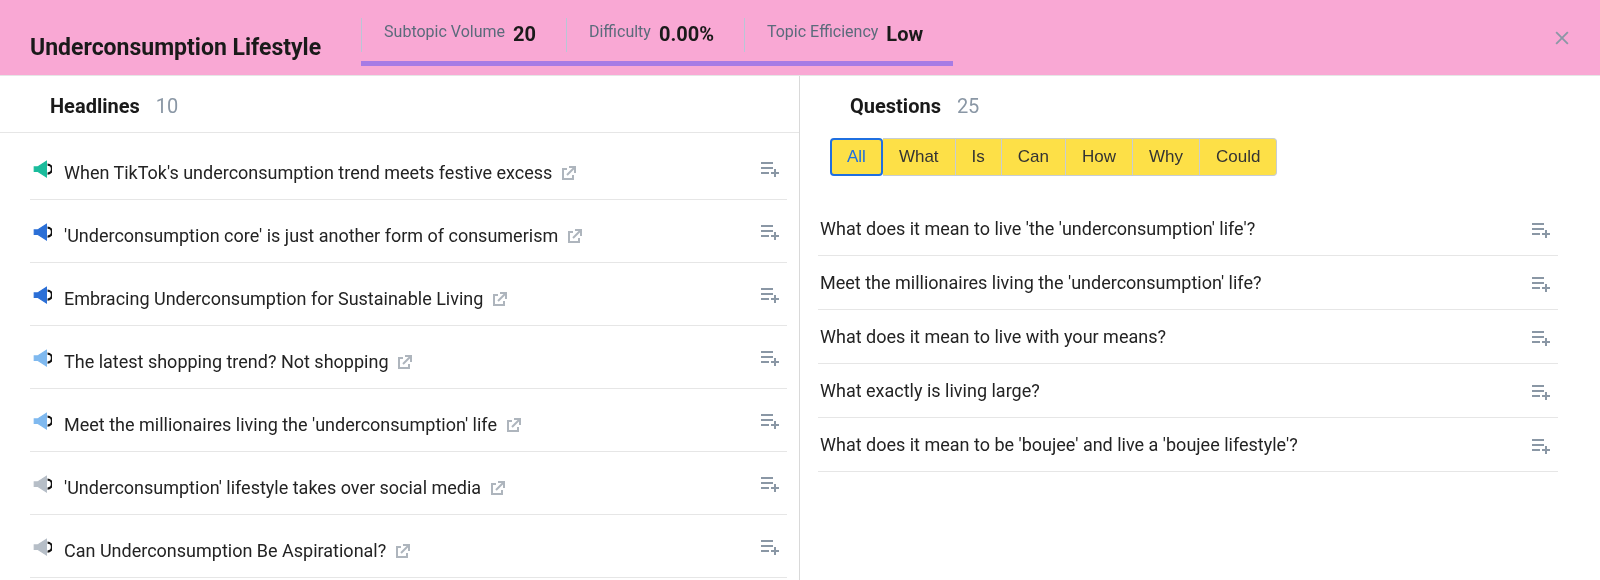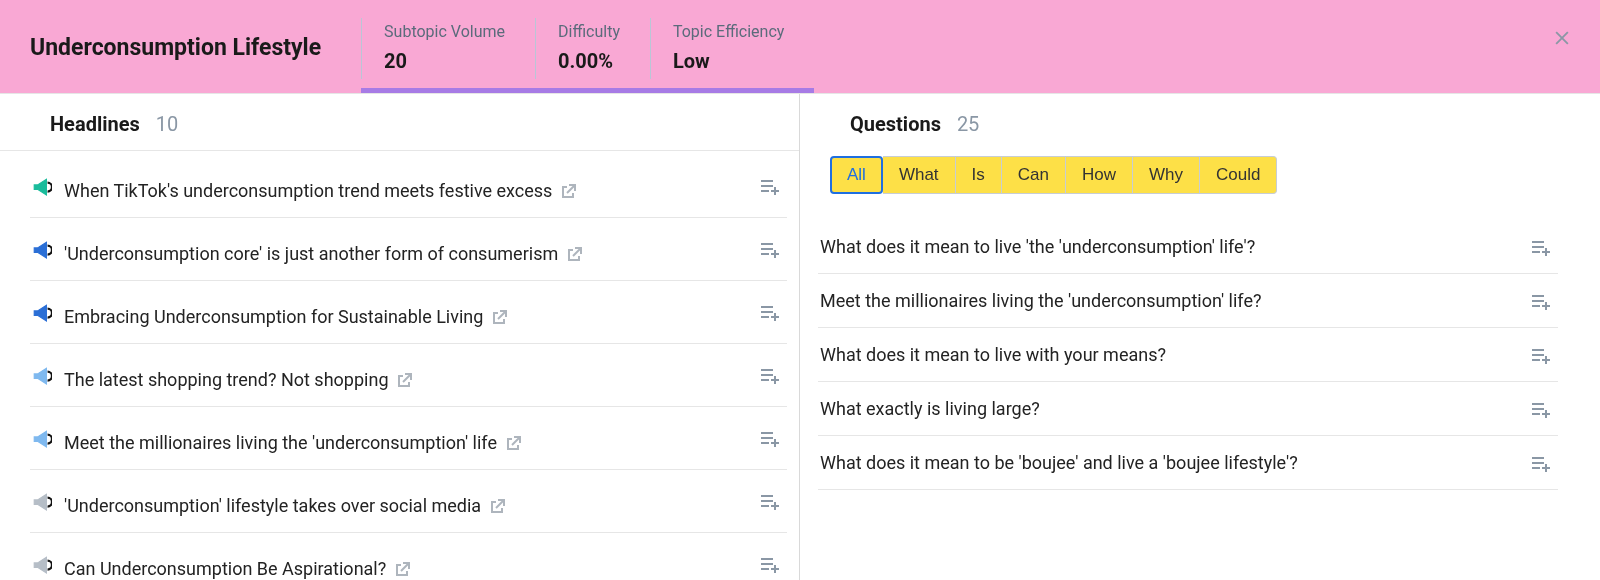--- a/index.html
+++ b/index.html
@@ -32,21 +32,21 @@
     color: #1a1a1a;
     padding-top: 16px;
     padding-right: 40px;
   }
   .metrics {
     display: flex;
     position: relative;
   }
   .metric {
     display: flex;
-    flex-direction: column;
+    flex-direction: row;
     border-left: 1px solid #b9c6d6;
     padding: 4px 30px 6px 22px;
     gap: 8px;
   }
   .metric-label {
     font-size: 16px;
     color: #5b6b7b;
   }
   .metric-value {
     font-size: 20px;

